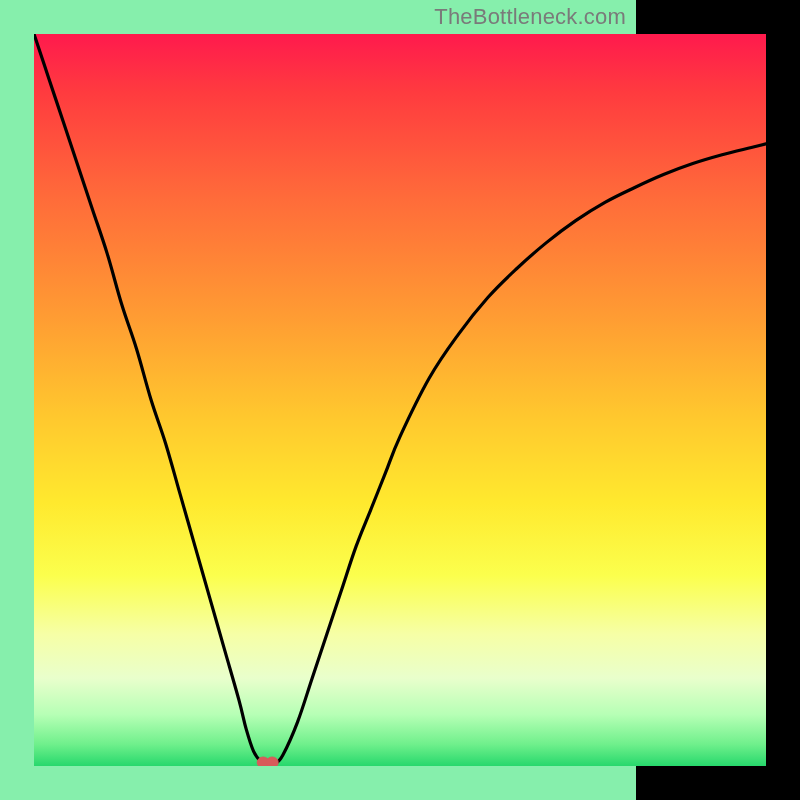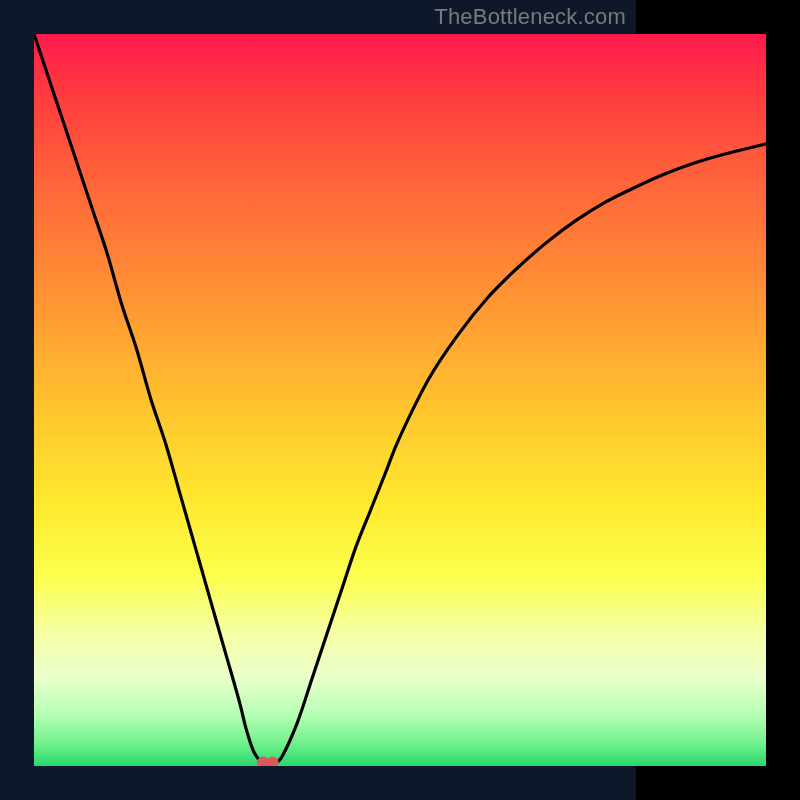--- a/index.html
+++ b/index.html
@@ -8,21 +8,21 @@
     width: 800px;
     height: 800px;
     overflow: hidden;
     background: #000;
     font-family: Arial, Helvetica, sans-serif;
   }
   .frame {
     position: relative;
     width: 636px;
     height: 800px;
-    background: #0f172a;
+    background: #86efac;
   }
   .plot-area {
     position: absolute;
     left: 34px;
     top: 34px;
     width: 732px;
     height: 732px;
     
     background: linear-gradient(
       to bottom,

